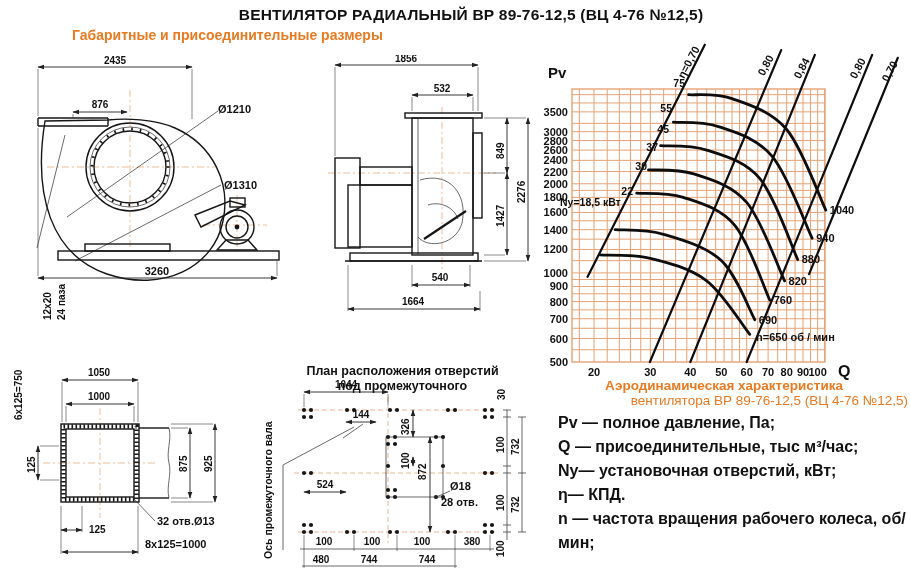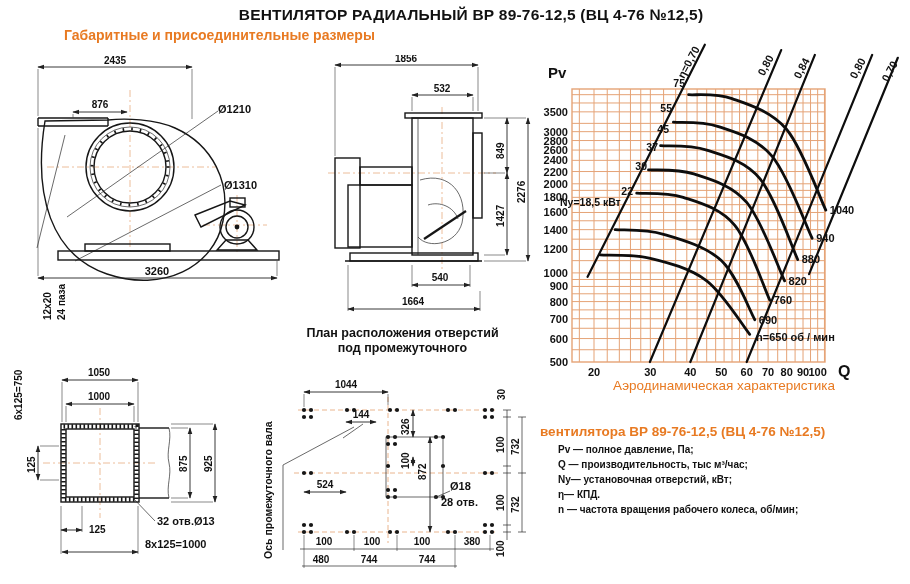--- a/index.html
+++ b/index.html
@@ -1,26 +1,26 @@
 <!DOCTYPE html>
 <html style="--accent: #e87a22; --centerline: #eab58e;"><head>
 <meta charset="utf-8">
 <style>
   html,body{margin:0;padding:0;background:#888;}
   .page{position:relative;width:910px;height:584px;background:#ffffff;overflow:hidden;
         font-family:"Liberation Sans",sans-serif;color:#111;}
   .title{position:absolute;left:0;top:6px;width:910px;text-align:center;
          font-size:15.5px;font-weight:800;letter-spacing:.2px;margin-left:16px;}
-  .subtitle{position:absolute;left:64px;top:27px;font-size:14px;font-weight:700;color:var(--accent,#e87a22);}
-  .plan-title{position:absolute;left:280px;top:326px;width:245px;text-align:center;
+  .subtitle{position:absolute;left:72px;top:27px;font-size:14px;font-weight:700;color:var(--accent,#e87a22);}
+  .plan-title{position:absolute;left:280px;top:364px;width:245px;text-align:center;
               font-size:12.5px;font-weight:700;line-height:1.2;}
   .caption{position:absolute;left:540px;top:378px;width:368px;}
-  .caption .c1{text-align:center;color:var(--accent,#e87a22);font-size:13.5px;font-weight:400;}
-  .caption .c2{text-align:left;color:var(--accent,#e87a22);font-size:13.5px;font-weight:700;margin-top:31px;}
-  .legend{margin-top:3px;margin-left:18px;font-size:10px;font-weight:700;line-height:1.5;}
+  .caption .c1{text-align:center;color:var(--accent,#e87a22);font-size:13.5px;font-weight:700;}
+  .caption .c2{text-align:right;color:var(--accent,#e87a22);font-size:13.5px;font-weight:400;}
+  .legend{margin-top:3px;margin-left:18px;font-size:16px;font-weight:700;line-height:1.5;}
   svg{position:absolute;overflow:hidden;}
   svg text{font-family:"Liberation Sans",sans-serif;fill:#111;}
   .dimtext{font-size:10px;font-weight:700;}
   .obj{stroke:#161616;stroke-width:1.4;fill:none;}
   .obj2{stroke:#161616;stroke-width:2.2;fill:none;}
   .thin{stroke:#2a2a2a;stroke-width:0.7;fill:none;}
   .ext{stroke:#3a3a3a;stroke-width:0.6;fill:none;}
   .dim{stroke:#222;stroke-width:0.9;fill:none;marker-start:url(#arr);marker-end:url(#arr);}
   .cl{stroke:var(--centerline,#eab58e);stroke-width:0.9;fill:none;stroke-dasharray:7 3 2 3;}
   .cld{stroke:var(--centerline,#eab58e);stroke-width:1;fill:none;stroke-dasharray:5 3;}
@@ -469,20 +469,20 @@
       <text class="dimtext" x="111" y="218" text-anchor="middle">744</text>
       <text class="dimtext" x="169" y="218" text-anchor="middle">744</text>
     </g>
   </svg>
 
   <div class="caption">
     <div class="c1">Аэродинамическая характеристика</div>
     <div class="c2">вентилятора  ВР 89-76-12,5 (ВЦ 4-76 №12,5)</div>
     <div class="legend">
         <div>Pv — полное давление, Па;</div>
-        <div>Q  — производительность, тыс м³/час;</div>
+        <div>Q  — присоединительные, тыс м³/час;</div>
         <div>Ny— установочная отверстий, кВт;</div>
         <div>η— КПД.</div>
         <div>n — частота вращения рабочего колеса,  об/мин;</div>
       </div>
   </div>
 
 </div>
 
 </body></html>

